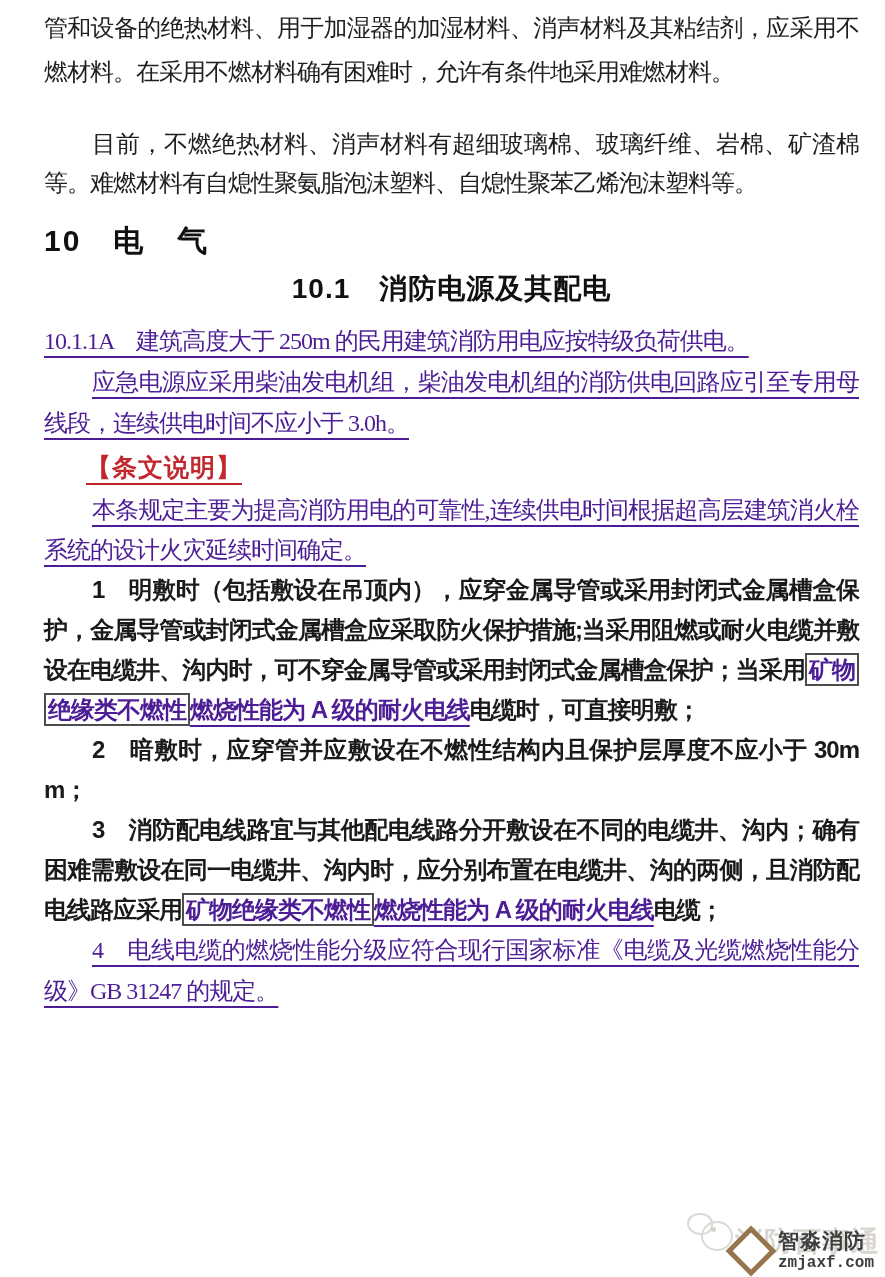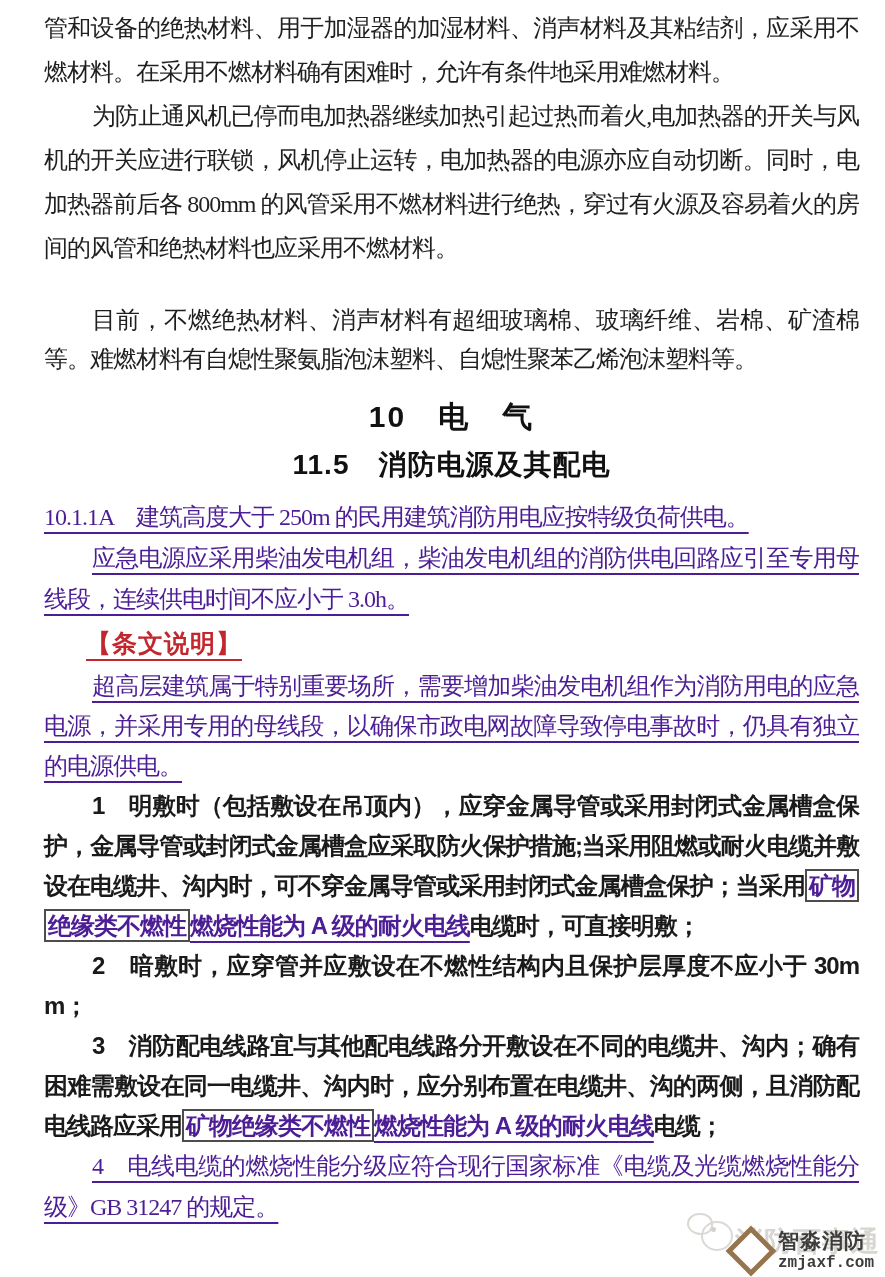--- a/index.html
+++ b/index.html
@@ -23,21 +23,20 @@
     word-break: break-all;
   }
   .ind { text-indent: 2em; }
   .s1 { line-height: 44px; }   
   .s2 { line-height: 39px; margin-top: 31px; }
   .h-chapter {
     font-family: "Liberation Sans", "DejaVu Sans", sans-serif;
     font-weight: bold;
     font-size: 30px;
     letter-spacing: 2px;
-    text-align: center;
     margin: 14px 0 2px 0;
     line-height: 48px;
     color: #111;
   }
   .h-section {
     font-family: "Liberation Sans", "DejaVu Sans", sans-serif;
     font-weight: bold;
     font-size: 28px;
     letter-spacing: 1px;
     text-align: center;
@@ -116,31 +115,30 @@
     font-weight: bold; font-size: 16px; color: #3d3d3d; line-height: 20px;
     letter-spacing: 0;
   }
 </style>
 </head>
 <body>
 
 <div class="page">
 
   <p class="s1">管和设备的绝热材料、用于加湿器的加湿材料、消声材料及其粘结剂，应采用不燃材料。在采用不燃材料确有困难时，允许有条件地采用难燃材料。</p>
-  <p class="s1 ind">为防止通风机已停而电加热器继续加热引起过热而着火,电加热器的开关与风机的开关应进行联锁，风机停止运转，电加热器的电源亦应自动切断。同时，电加热器前后各 800mm 的风管采用不燃材料进行绝热，穿过有火源及容易着火的房间的风管和绝热材料也应采用不燃材料。</p>
   <p class="s2 ind">目前，不燃绝热材料、消声材料有超细玻璃棉、玻璃纤维、岩棉、矿渣棉等。难燃材料有自熄性聚氨脂泡沫塑料、自熄性聚苯乙烯泡沫塑料等。</p>
 
   <div class="h-chapter">10　电　气</div>
-  <div class="h-section">11.5　消防电源及其配电</div>
+  <div class="h-section">10.1　消防电源及其配电</div>
 
   <p class="red u redclause">10.1.1A　建筑高度大于 250m 的民用建筑消防用电应按特级负荷供电。</p>
   <p class="red u redclause ind">应急电源应采用柴油发电机组，柴油发电机组的消防供电回路应引至专用母线段，连续供电时间不应小于 3.0h。</p>
 
   <p class="label-red u">【条文说明】</p>
-  <p class="red u expl ind">超高层建筑属于特别重要场所，需要增加柴油发电机组作为消防用电的应急电源，并采用专用的母线段，以确保市政电网故障导致停电事故时，仍具有独立的电源供电。</p>
+  <p class="red u expl ind">本条规定主要为提高消防用电的可靠性,连续供电时间根据超高层建筑消火栓系统的设计火灾延续时间确定。</p>
 
 
   <p class="clause ind"><span>1　明敷时（包括敷设在吊顶内），应穿金属导管或采用封闭式金属槽盒保护，金属导管或封闭式金属槽盒应采取防火保护措施;当采用阻燃或耐火电缆并敷设在电缆井、沟内时，可不穿金属导管或采用封闭式金属槽盒保护；当采用</span><span class="boxed red">矿物绝缘类不燃性</span><span class="red u">燃烧性能为 A 级的耐火电线</span><span>电缆时，可直接明敷；</span></p>
 
   <p class="clause ind">2　暗敷时，应穿管并应敷设在不燃性结构内且保护层厚度不应小于 30mm；</p>
 
   <p class="clause ind"><span>3　消防配电线路宜与其他配电线路分开敷设在不同的电缆井、沟内；确有困难需敷设在同一电缆井、沟内时，应分别布置在电缆井、沟的两侧，且消防配电线路应采用</span><span class="boxed red">矿物绝缘类不燃性</span><span class="red u">燃烧性能为 A 级的耐火电线</span><span>电缆；</span></p>
 
   <p class="red u redclause ind">4　电线电缆的燃烧性能分级应符合现行国家标准《电缆及光缆燃烧性能分级》GB 31247 的规定。</p>
 

